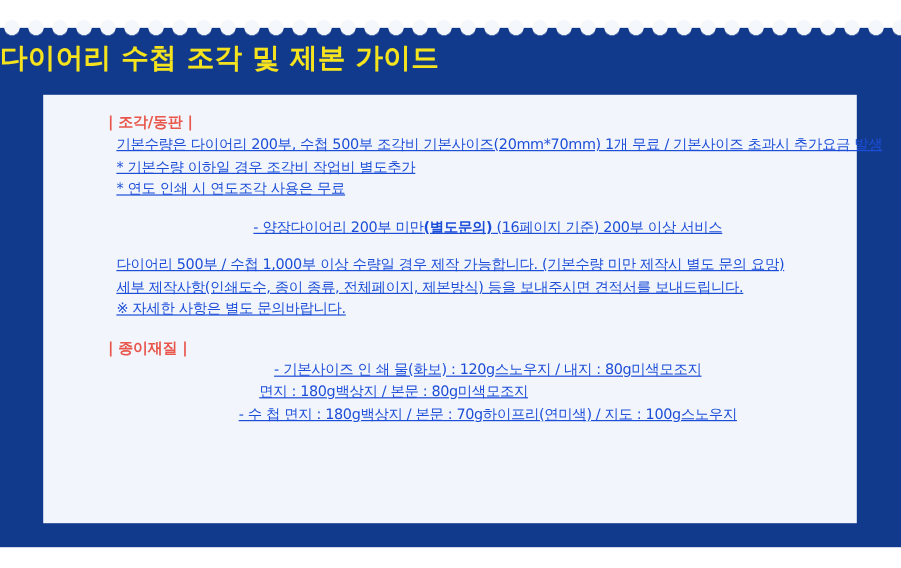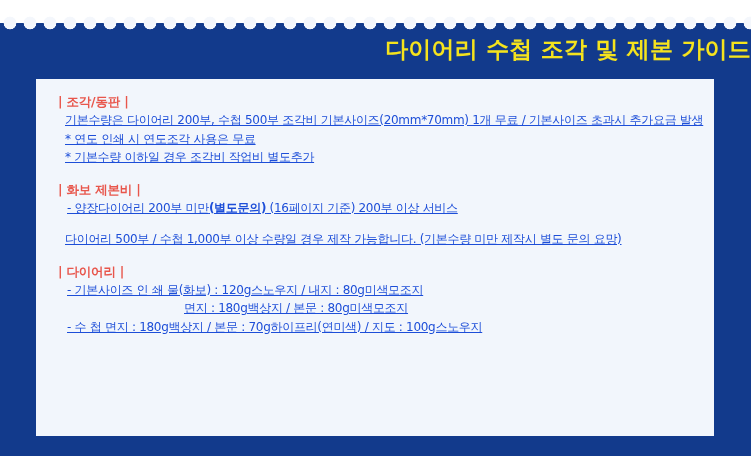--- a/index.html
+++ b/index.html
@@ -53,21 +53,21 @@
     height: 23px;
     background: #ffffff;
   }
 
   
   .title-bar {
     position: absolute;
     left: 0;
     top: 34px;
     width: 751px;
-    text-align: right;
+    text-align: left;
   }
   .title-text {
     display: inline-block;
     color: #f5e31d;
     font-size: 23px;
     font-weight: bold;
     letter-spacing: 0.2px;
     line-height: 30px;
     white-space: nowrap;
   }
@@ -79,20 +79,21 @@
     top: 79px;
     width: 678px;
     height: 357px;
     background: #f2f6fc;
     box-sizing: border-box;
     padding: 13px 0 0 0;
   }
 
   .section {
     padding: 0 0 0 22px;
+    margin-left: 32px;
   }
   .section + .section {
     margin-top: 13px;
   }
 
   .sec-head {
     color: #e8564c;
     font-size: 12.5px;
     font-weight: bold;
     line-height: 19px;
@@ -102,21 +103,21 @@
 
   .line {
     color: #1d4ed8;
     font-size: 12px;
     line-height: 18.5px;
     letter-spacing: -0.3px;
     white-space: nowrap;
     text-decoration: underline;
   }
   .line.indent-1 { padding-left: 7px; }
-  .line.indent-2 { padding-left: 9px; }
+  .line.indent-2 { padding-left: 9px; text-align: center; }
   .line.indent-deep { padding-left: 126px; }
 
   .b { font-weight: bold; }
 </style>
 </head>
 <body>
 
 <div id="page">
 
   <div class="navy-panel"></div>
@@ -125,34 +126,35 @@
 
   <div class="title-bar">
     <span class="title-text">다이어리 수첩 조각 및 제본 가이드</span>
   </div>
 
   <div class="card">
 
     <div class="section">
       <div class="sec-head">| 조각/동판 |</div>
       <div class="line indent-1">기본수량은 다이어리 200부, 수첩 500부 조각비 기본사이즈(20mm*70mm) 1개 무료 / 기본사이즈 초과시 추가요금 발생</div>
+      <div class="line indent-1">* 기본수량 이하일 경우 조각비 작업비 별도추가</div>
       <div class="line indent-1">* 연도 인쇄 시 연도조각 사용은 무료</div>
-      <div class="line indent-1">* 기본수량 이하일 경우 조각비 작업비 별도추가</div>
     </div>
 
     <div class="section">
-      <div class="sec-head">| 화보 제본비 |</div>
       <div class="line indent-2"><span>- 양장다이어리   200부 미만</span><span class="b">(별도문의)</span><span> (16페이지 기준) 200부 이상 서비스</span></div>
     </div>
 
     <div class="section">
       <div class="line indent-1">다이어리 500부 / 수첩 1,000부 이상 수량일 경우 제작 가능합니다. (기본수량 미만 제작시 별도 문의 요망)</div>
+      <div class="line indent-1">세부 제작사항(인쇄도수, 종이 종류, 전체페이지, 제본방식) 등을 보내주시면 견적서를 보내드립니다.</div>
+      <div class="line indent-1">※ 자세한 사항은 별도 문의바랍니다.</div>
     </div>
 
     <div class="section">
-      <div class="sec-head">| 다이어리 |</div>
+      <div class="sec-head">| 종이재질 |</div>
       <div class="line indent-2">- 기본사이즈   인 쇄 물(화보) : 120g스노우지 / 내지 : 80g미색모조지</div>
       <div class="line indent-deep">면지 : 180g백상지 / 본문 : 80g미색모조지</div>
       <div class="line indent-2">- 수        첩  면지 : 180g백상지 / 본문 : 70g하이프리(연미색) / 지도 : 100g스노우지</div>
     </div>
 
   </div>
 </div>
 
 </body></html>

